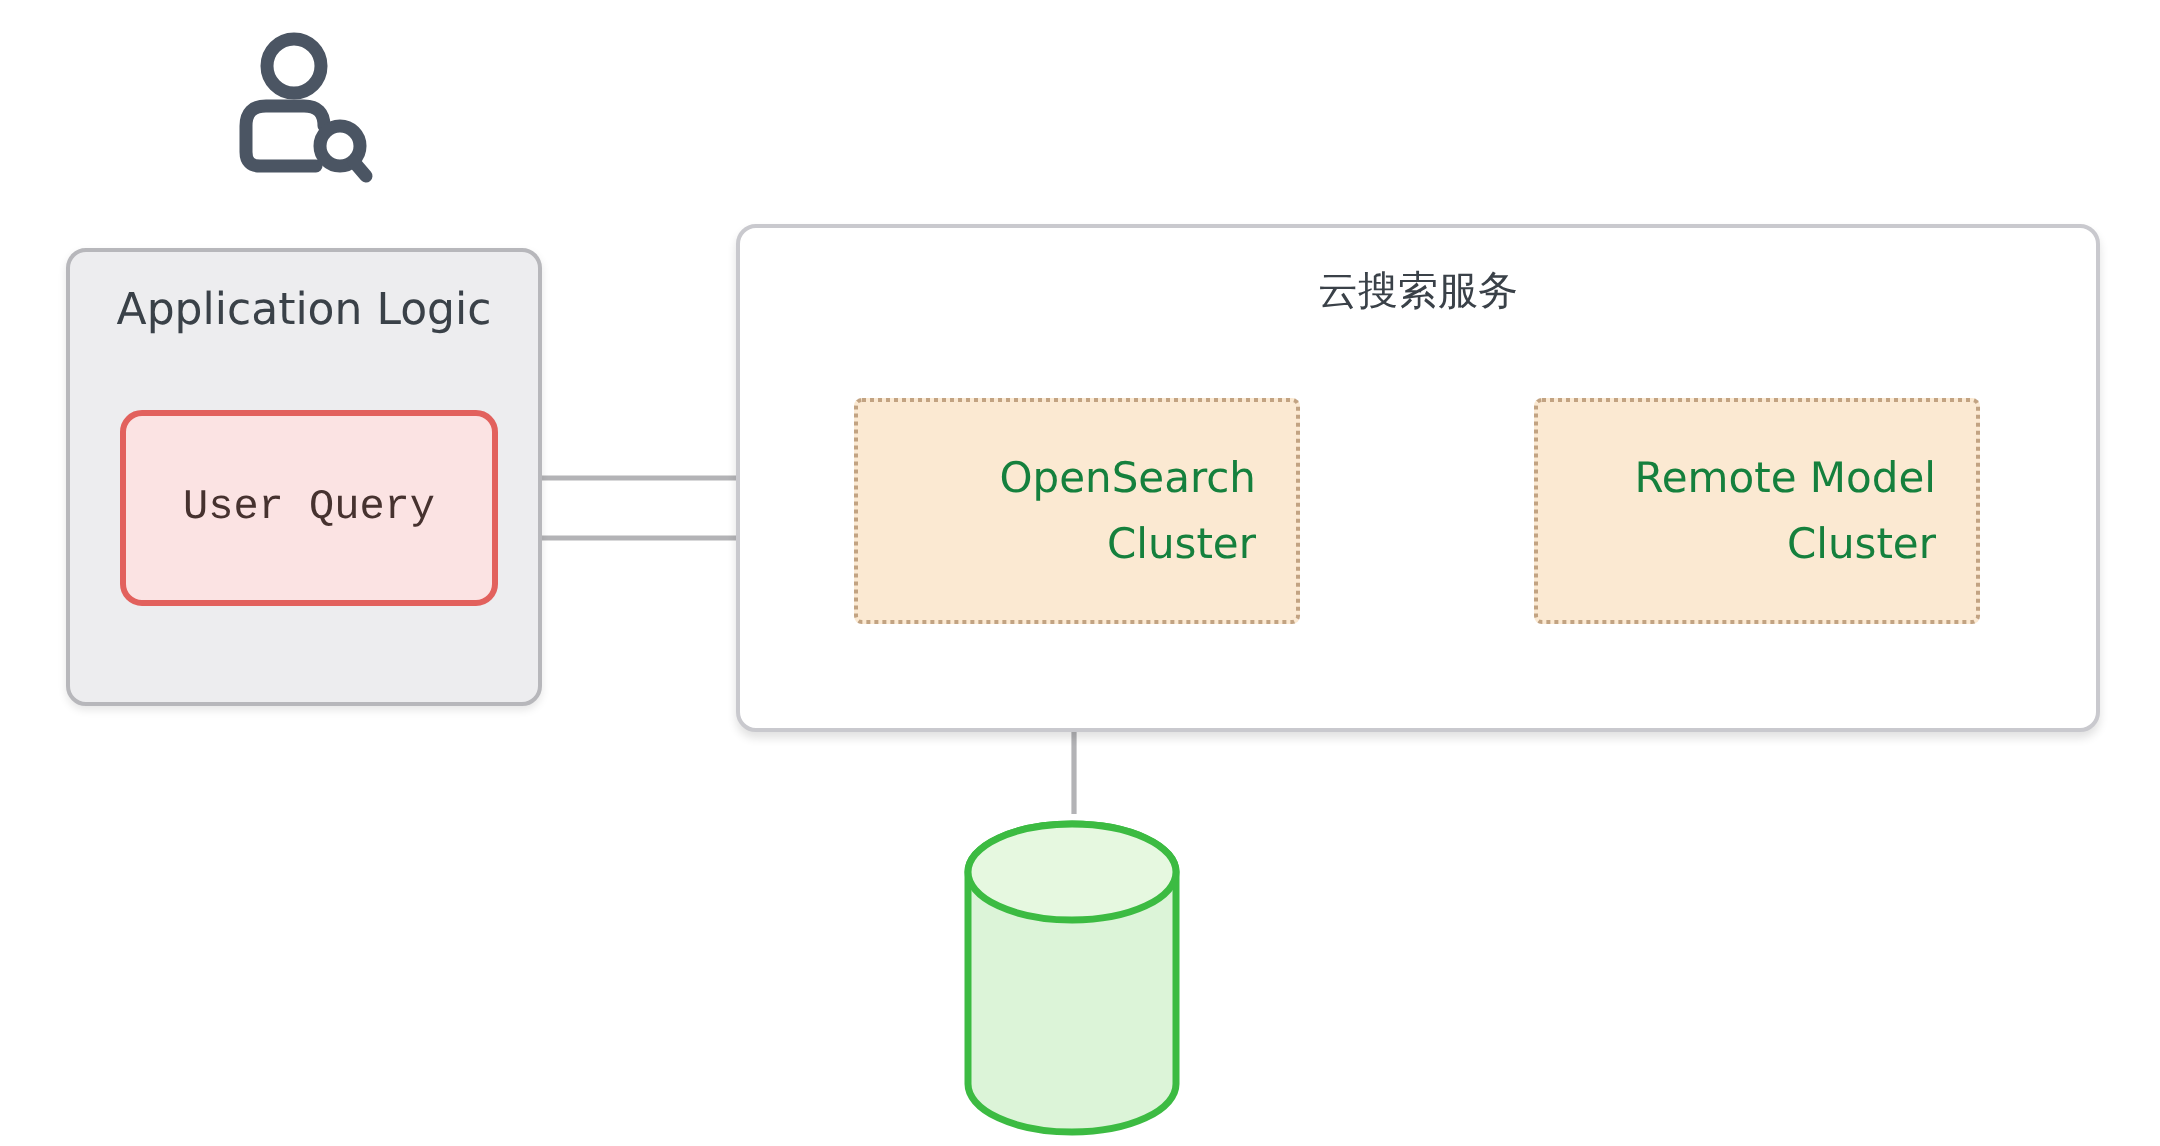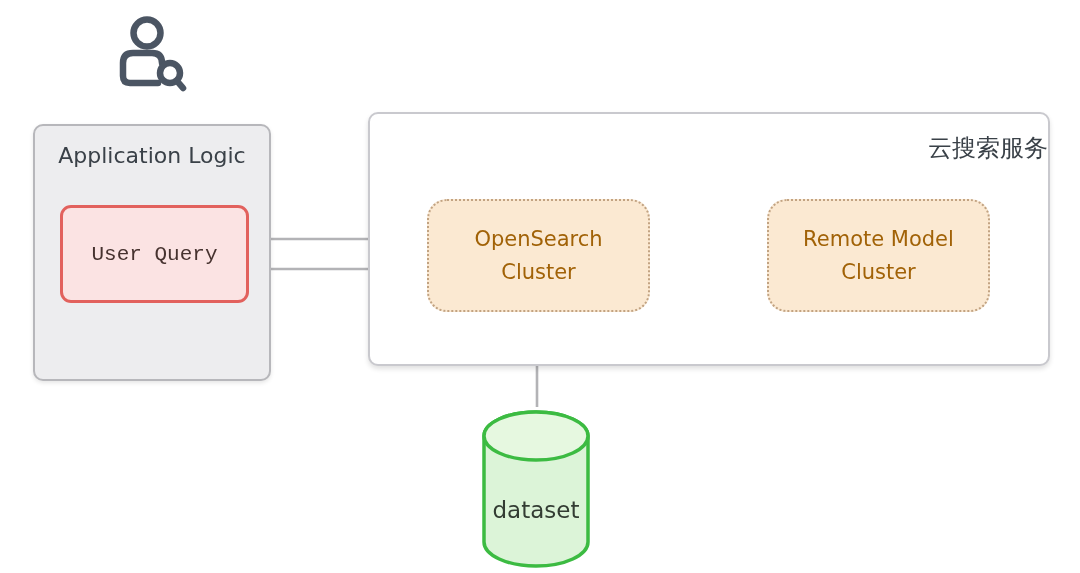--- a/index.html
+++ b/index.html
@@ -15,21 +15,21 @@
         stroke-linecap: round; stroke-linejoin: round; }
 
   
   .user-icon { position: absolute; left: 106px; top: 12px; width: 84px; height: 84px; }
   .user-icon svg { display: block; width: 100%; height: 100%; }
   .ui-stroke { fill: none; stroke: var(--icon, #4b5563); stroke-width: 6.5;
                stroke-linecap: round; stroke-linejoin: round; }
 
   
   .app-box {
-    position: absolute; left: 33px; top: 124px; width: 238px; height: 257px;
+    position: absolute; left: 33px; top: 124px; width: 238px; height: 229px;
     box-sizing: border-box; background: var(--container-bg, #ededef);
     border: 2px solid var(--container-border, #b7b7bb); border-radius: 10px;
     box-shadow: 0 2px 4px rgba(0,0,0,0.10);
   }
   .app-title { margin-top: 17px; text-align: center; font-size: 22px;
                font-weight: 500; color: var(--text-dark, #3a4148); }
   .user-query {
     position: absolute; left: 25px; top: 79px; width: 189px; height: 98px;
     box-sizing: border-box; background: var(--user-query-bg, #fbe3e3);
     border: 3px solid var(--user-query-border, #e2615d); border-radius: 11px;
@@ -37,28 +37,28 @@
     font-size: 21px; color: #46322f; font-family: Liberation Mono, monospace;
   }
 
   
   .cloud-box {
     position: absolute; left: 368px; top: 112px; width: 682px; height: 254px;
     box-sizing: border-box; background: var(--cloud-bg, #ffffff);
     border: 2px solid var(--cloud-border, #c9c9ce); border-radius: 10px;
     box-shadow: 0 3px 5px rgba(0,0,0,0.12);
   }
-  .cloud-title { margin-top: 18px; text-align: right; font-size: 24px;
+  .cloud-title { margin-top: 18px; text-align: center; font-size: 20px;
                  font-weight: 500; color: var(--text-dark, #3a4148); }
   .service-node {
     position: absolute; top: 85px; width: 223px; height: 113px;
     box-sizing: border-box; background: var(--service-bg, #fbe9d2);
-    border: 2px dotted var(--service-border, #c2a382); border-radius: 20px;
+    border: 2px dotted var(--service-border, #c2a382); border-radius: 4px;
     display: flex; align-items: center; justify-content: center;
-    text-align: center; font-size: 21px; line-height: 1.55; color: #a16207;
+    text-align: right; font-size: 21px; line-height: 1.55; color: #15803d;
     padding: 0 20px;
   }
   .opensearch { left: 57px; }
   .remote { left: 397px; }
 
   
   .dataset { position: absolute; left: 481px; top: 409px; width: 110px; height: 160px; }
   .dataset svg { display: block; width: 100%; height: 100%; }
   .cyl-body { fill: var(--dataset-bg, #dcf4d8); stroke: var(--dataset-border, #3cbb42);
               stroke-width: 3.5; stroke-linejoin: round; }
@@ -107,16 +107,15 @@
     <div class="service-node remote">
       <span>Remote Model Cluster</span>
     </div>
   </div>
 
   <div class="dataset">
     <svg viewBox="0 0 110 160" xmlns="http://www.w3.org/2000/svg">
       <path class="cyl-body" d="M3 27 L3 133 A52 24 0 0 0 107 133 L107 27 A52 24 0 0 0 3 27 Z"></path>
       <ellipse class="cyl-top" cx="55" cy="27" rx="52" ry="24"></ellipse>
     </svg>
-    <span class="ds-label">dataset</span>
   </div>
 
 </div>
 
 </body></html>

